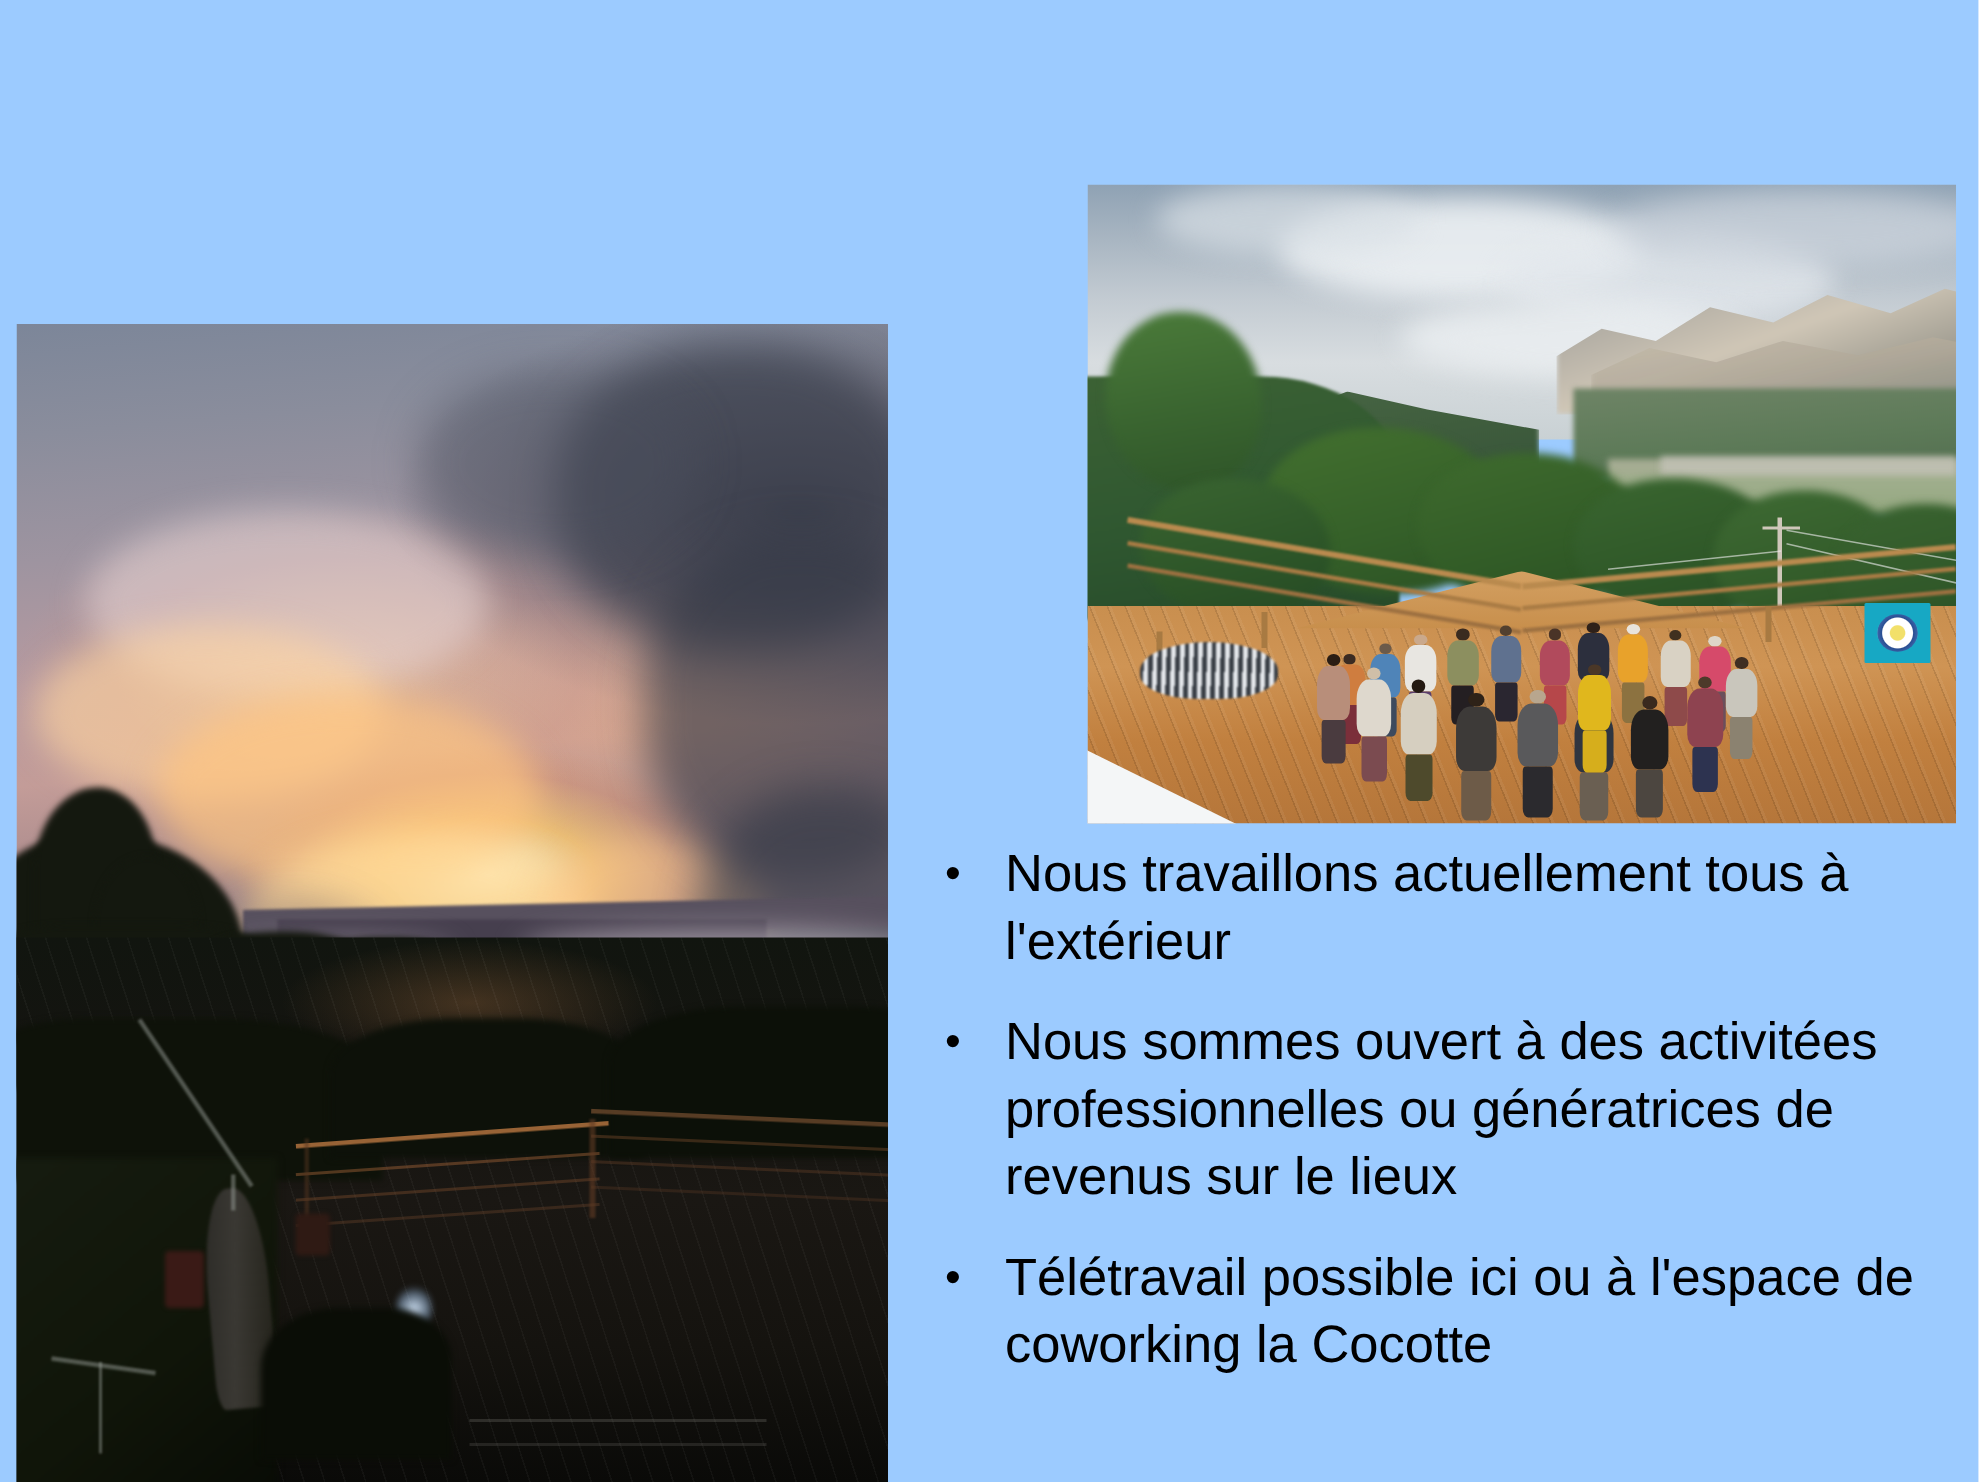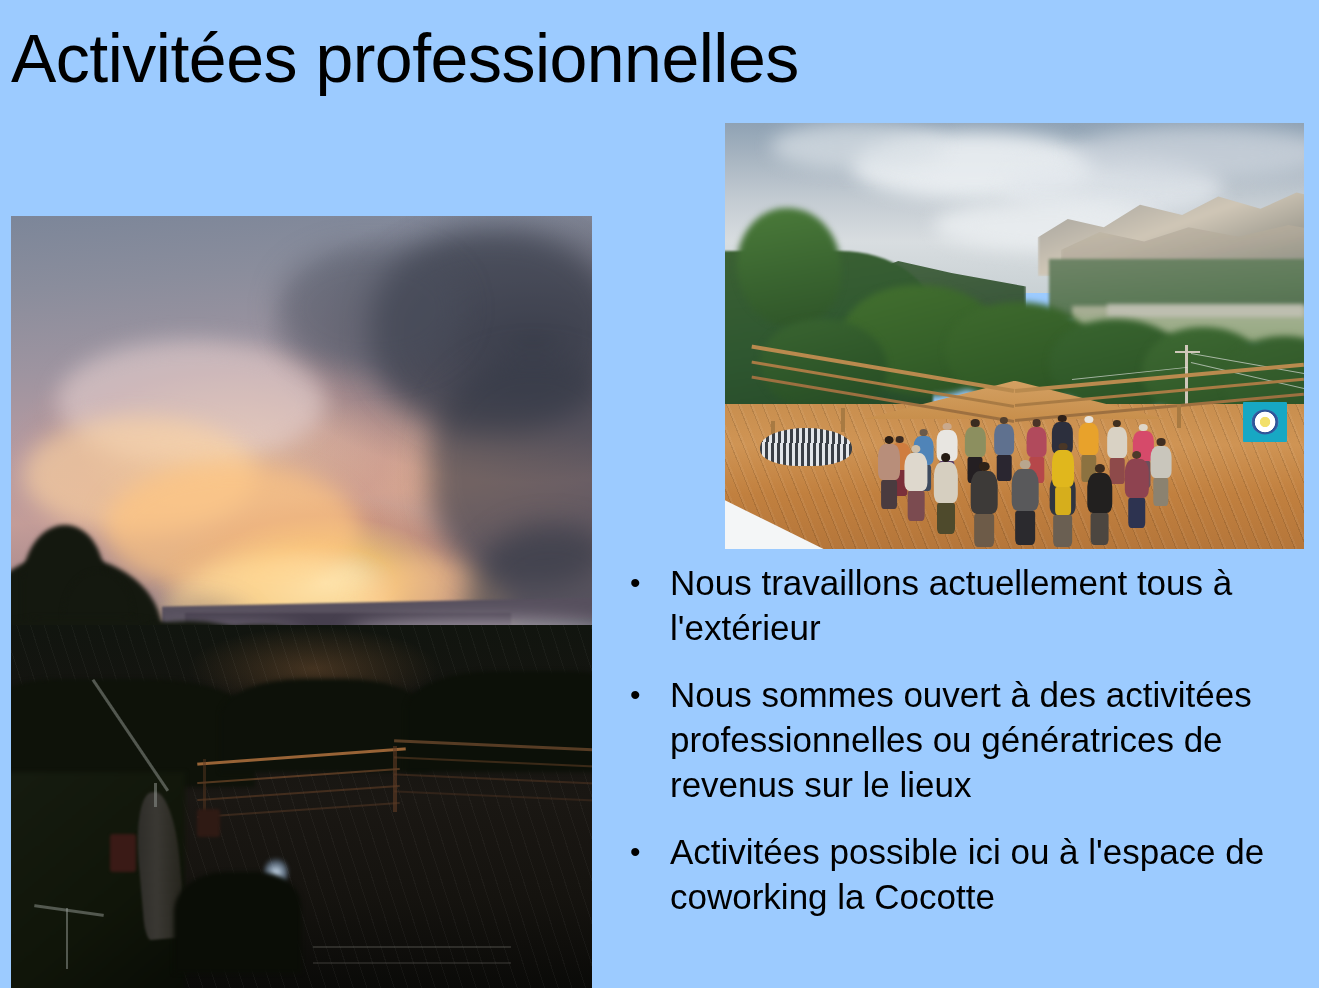--- a/index.html
+++ b/index.html
@@ -254,21 +254,20 @@
   }
   .bullet-text {
     flex: 1 1 auto;
   }
 </style>
 </head>
 <body>
 
 <div id="slide" style="background: rgb(156, 203, 255);">
 
-  <div id="title">Activitées professionnelles</div>
 
   <div class="photo" id="photo-sunset-deck">
 
     <div class="sunsky"></div>
 
     <div class="cloud" style="left:8%;  top:16%; width:46%; height:16%; background:rgba(232,214,214,0.55);"></div>
     <div class="cloud" style="left:2%;  top:26%; width:40%; height:15%; background:rgba(255,214,160,0.60);"></div>
     <div class="cloud" style="left:16%; top:32%; width:44%; height:17%; background:rgba(255,198,128,0.68);"></div>
     <div class="cloud" style="left:26%; top:44%; width:40%; height:16%; background:rgba(255,220,155,0.72);"></div>
     <div class="cloud" style="left:44%; top:52%; width:34%; height:15%; background:rgba(255,230,175,0.74);"></div>
@@ -500,18 +499,18 @@
       <span class="bullet-text">Nous travaillons actuellement tous à l'extérieur</span>
     </div>
 
     <div class="bullet-item">
       <span class="bullet-dot">•</span>
       <span class="bullet-text">Nous sommes ouvert à des activitées professionnelles ou génératrices de revenus sur le lieux</span>
     </div>
 
     <div class="bullet-item">
       <span class="bullet-dot">•</span>
-      <span class="bullet-text">Activitées possible ici ou à l'espace de coworking la Cocotte</span>
+      <span class="bullet-text">Télétravail possible ici ou à l'espace de coworking la Cocotte</span>
     </div>
 
   </div>
 
 </div>
 
 </body></html>

